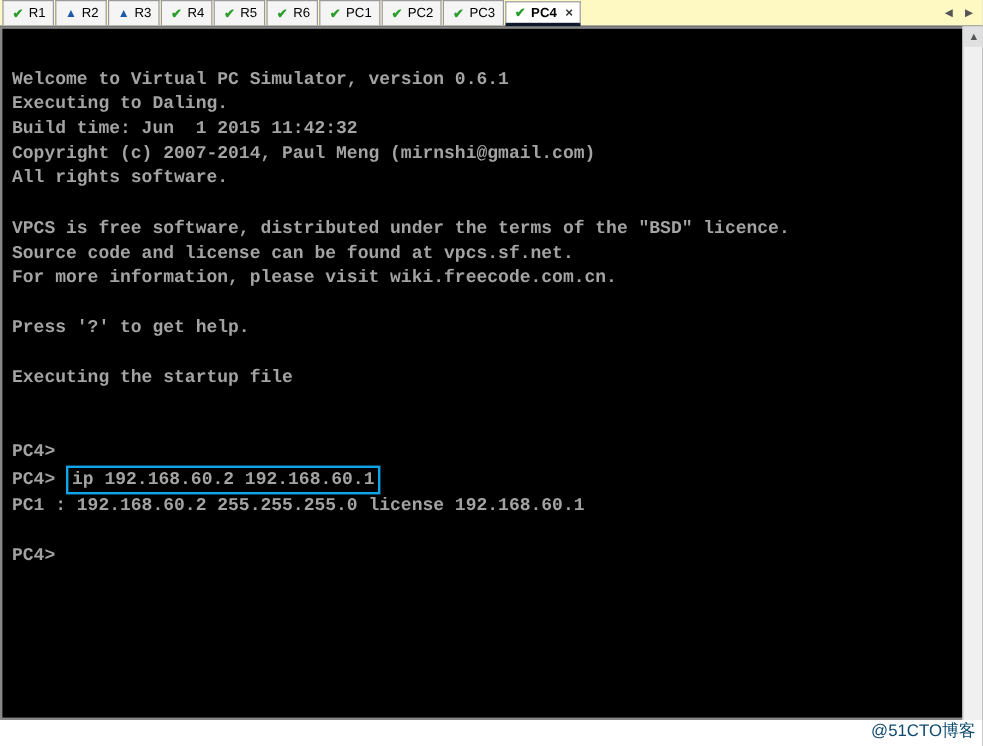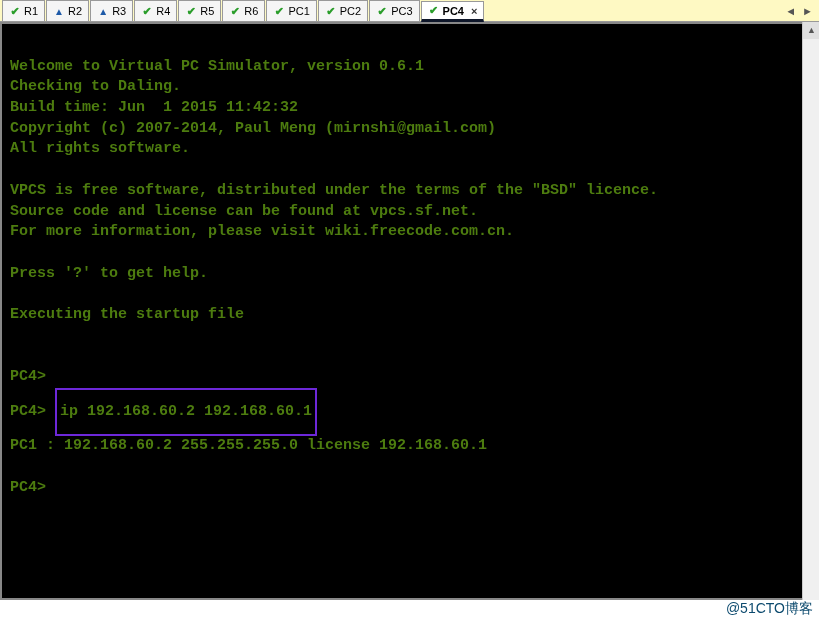--- a/index.html
+++ b/index.html
@@ -74,31 +74,31 @@
     }
     .terminal {
       width: 100%;
       height: 578px;
       background: #000000;
       border: 2px solid #888;
       padding: 12px 8px 8px 8px;
       font-family: "Courier New", monospace;
       font-size: 15px;
       line-height: 1.38;
-      color: #4d7c0f;
+      color: #a3a3a3;
       overflow: auto;
       position: relative;
       font-weight: bold;
     }
     .term-line {
       white-space: pre;
     }
     .highlight-box {
-      border: 2px solid #6d28d9;
-      padding: 12px 3px;
+      border: 2px solid #0ea5e9;
+      padding: 0 3px;
       display: inline-block;
     }
     .scrollbar-stub {
       position: absolute;
       right: 0;
       top: 22px;
       width: 17px;
       height: 578px;
       background: #f0f0f0;
       border-left: 1px solid #ccc;
@@ -169,21 +169,21 @@
     </div>
     <div class="tab-nav">
       <span>◄</span>
       <span>►</span>
     </div>
   </div>
 
 <div class="terminal" id="terminal">
     <div class="term-line">&nbsp;</div>
     <div class="term-line">Welcome to Virtual PC Simulator, version 0.6.1</div>
-    <div class="term-line">Checking to Daling.</div>
+    <div class="term-line">Executing to Daling.</div>
     <div class="term-line">Build time: Jun  1 2015 11:42:32</div>
     <div class="term-line">Copyright (c) 2007-2014, Paul Meng (mirnshi@gmail.com)</div>
     <div class="term-line">All rights software.</div>
     <div class="term-line">&nbsp;</div>
     <div class="term-line">VPCS is free software, distributed under the terms of the "BSD" licence.</div>
     <div class="term-line">Source code and license can be found at vpcs.sf.net.</div>
     <div class="term-line">For more information, please visit wiki.freecode.com.cn.</div>
     <div class="term-line">&nbsp;</div>
     <div class="term-line">Press '?' to get help.</div>
     <div class="term-line">&nbsp;</div>

